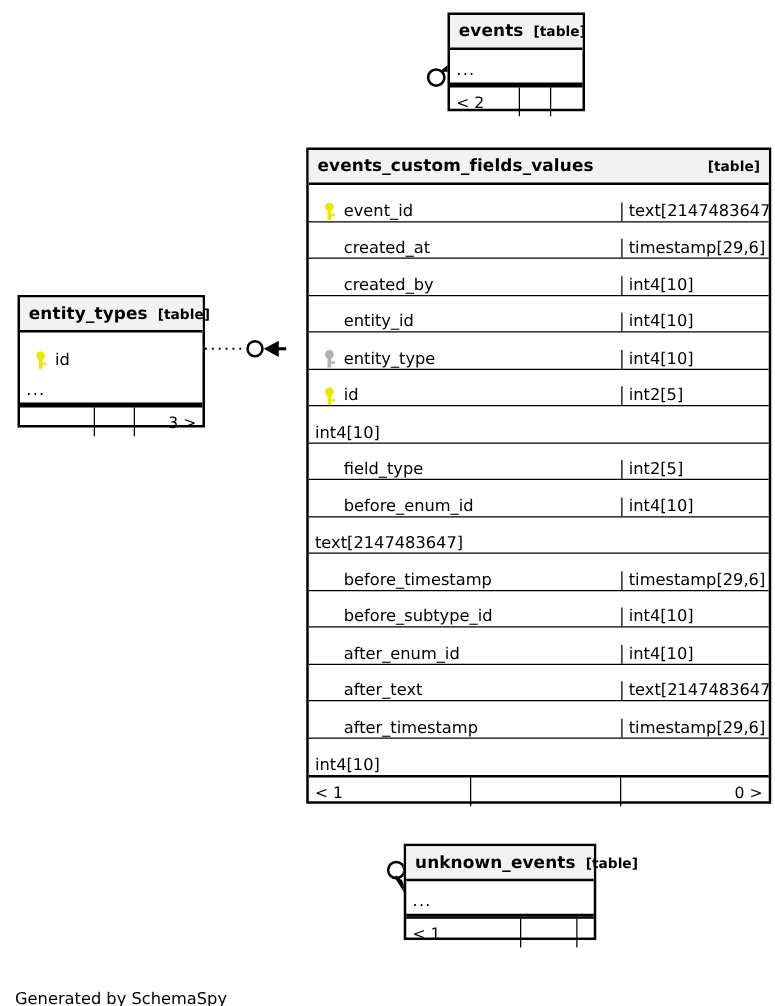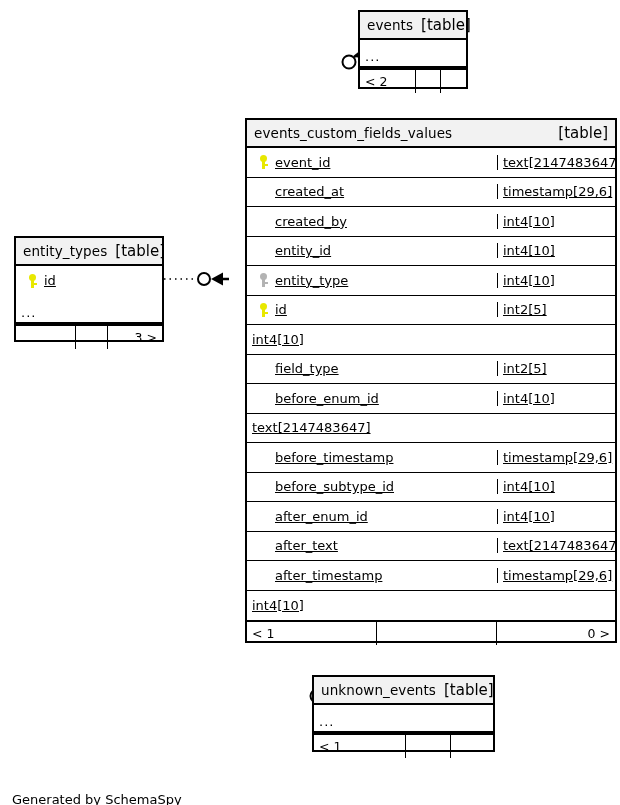--- a/index.html
+++ b/index.html
@@ -36,43 +36,42 @@
     background: #f2f2f2;
     border-bottom: 2px solid #000000;
     display: flex;
     align-items: center;
     justify-content: space-between;
     padding: 0 7px;
     height: 28px;
     white-space: nowrap;
   }
   .node-title {
-    font-weight: normal;
+    font-weight: bold;
     font-size: 13.5px;
     letter-spacing: 0.1px;
     color: #000000;
   }
   .node-tag {
-    font-size: 15px;
-    font-weight: normal;
+    font-size: 11px;
+    font-weight: bold;
     color: #000000;
     padding-left: 8px;
   }
 
   
   .cols {
     display: block;
   }
   .col-row {
     box-sizing: border-box;
     display: flex;
-    align-items: center;
+    align-items: flex-end;
     border-bottom: 1px solid #000000;
     height: 29.5px;
-    text-decoration: underline;
   }
   .col-row:last-child {
     border-bottom: none;
   }
   .col-name {
     box-sizing: border-box;
     flex: 0 0 251px;
     display: flex;
     align-items: center;
     padding-left: 6px;
@@ -183,22 +182,22 @@
   }
   #node-entity-types .col-name {
     flex: 1 1 auto;
     border-right: none;
   }
   #node-entity-types .foot-cell.c1 { flex: 0 0 60px; }
   #node-entity-types .foot-cell.c2 { flex: 0 0 32px; }
   #node-entity-types .foot-cell.c3 { flex: 1 1 auto; }
 
   #node-unknown-events {
-    left: 312px; top: 675px;
-    width: 183px; height: 77px;
+    left: 323px; top: 675px;
+    width: 154px; height: 77px;
   }
   #node-unknown-events .foot-cell.c1 { flex: 0 0 92px; }
   #node-unknown-events .foot-cell.c2 { flex: 0 0 45px; }
   #node-unknown-events .foot-cell.c3 { flex: 1 1 auto; }
 
   
   #edges {
     position: absolute;
     left: 0; top: 0;
     width: 620px; height: 805px;

